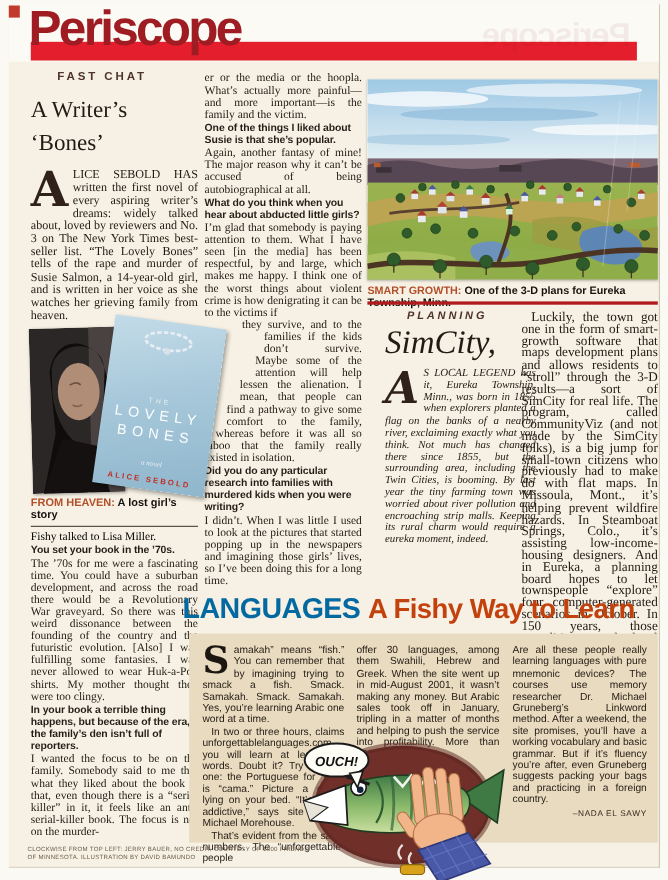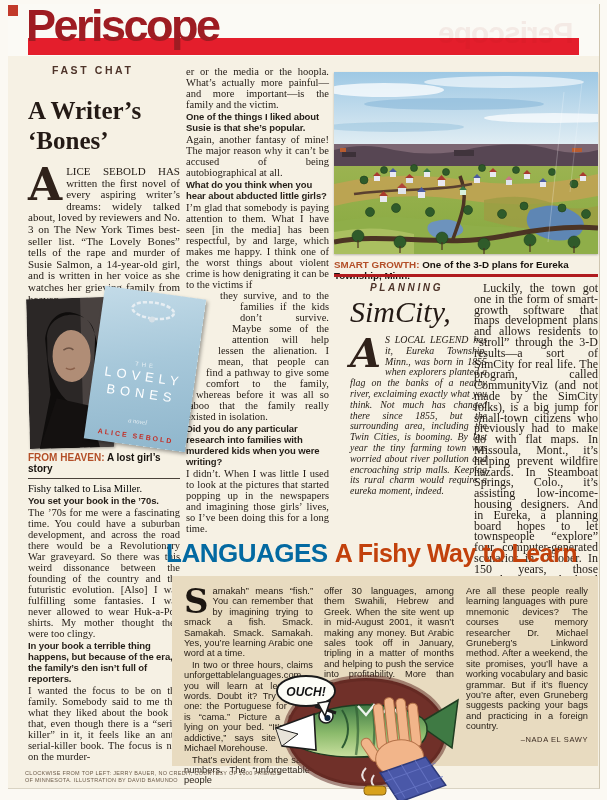--- a/index.html
+++ b/index.html
@@ -20,21 +20,21 @@
   
   .kicker{font-size:10.5px;font-weight:bold;letter-spacing:2.6px;color:#4e342a;}
   .headline{font-family:"Liberation Serif",serif;color:#241a15;font-weight:400;}
   .serifbody{font-family:"Liberation Serif",serif;color:#211a14;text-align:justify;}
   .q{font-weight:bold;color:#241e18;font-family:"Liberation Sans",sans-serif;letter-spacing:-0.1px;}
   .byline{font-weight:normal;letter-spacing:0.6px;color:#3a2a20;text-align:right;}
 
   
   .col1-top{position:absolute;left:28px;top:64px;width:152px;}
   .col1-top .kicker{margin-left:24px;}
-  .col1-top .headline{font-size:25px;line-height:30px;margin-top:20px;font-weight:bold;}
+  .col1-top .headline{font-size:21px;line-height:30px;margin-top:8px;}
   .lede{margin-top:10px;font-size:11px;line-height:11.6px;}
   .dropcap{float:left;font-family:"DejaVu Serif",serif;font-weight:bold;color:#30221a;
            font-size:44px;line-height:34px;margin:2px 4px 0 0;}
   .col1-bot{position:absolute;left:28px;top:452px;width:152px;font-size:10.5px;line-height:11px;}
   .col1-bot .serifbody,.col2 .serifbody{font-size:10.5px;line-height:11px;}
   .col1-bot .q,.col2 .q{font-size:9.5px;line-height:11px;margin:1px 0;}
   .photoblock{position:absolute;left:26px;top:292px;width:204px;height:160px;z-index:2;}
   .portrait{position:absolute;left:2px;top:6px;width:84px;height:150px;transform:rotate(-1.5deg);
             box-shadow:1px 1px 3px rgba(0,0,0,.35);}
   .book{position:absolute;left:68px;top:0px;width:102px;height:154px;transform:rotate(8deg);

